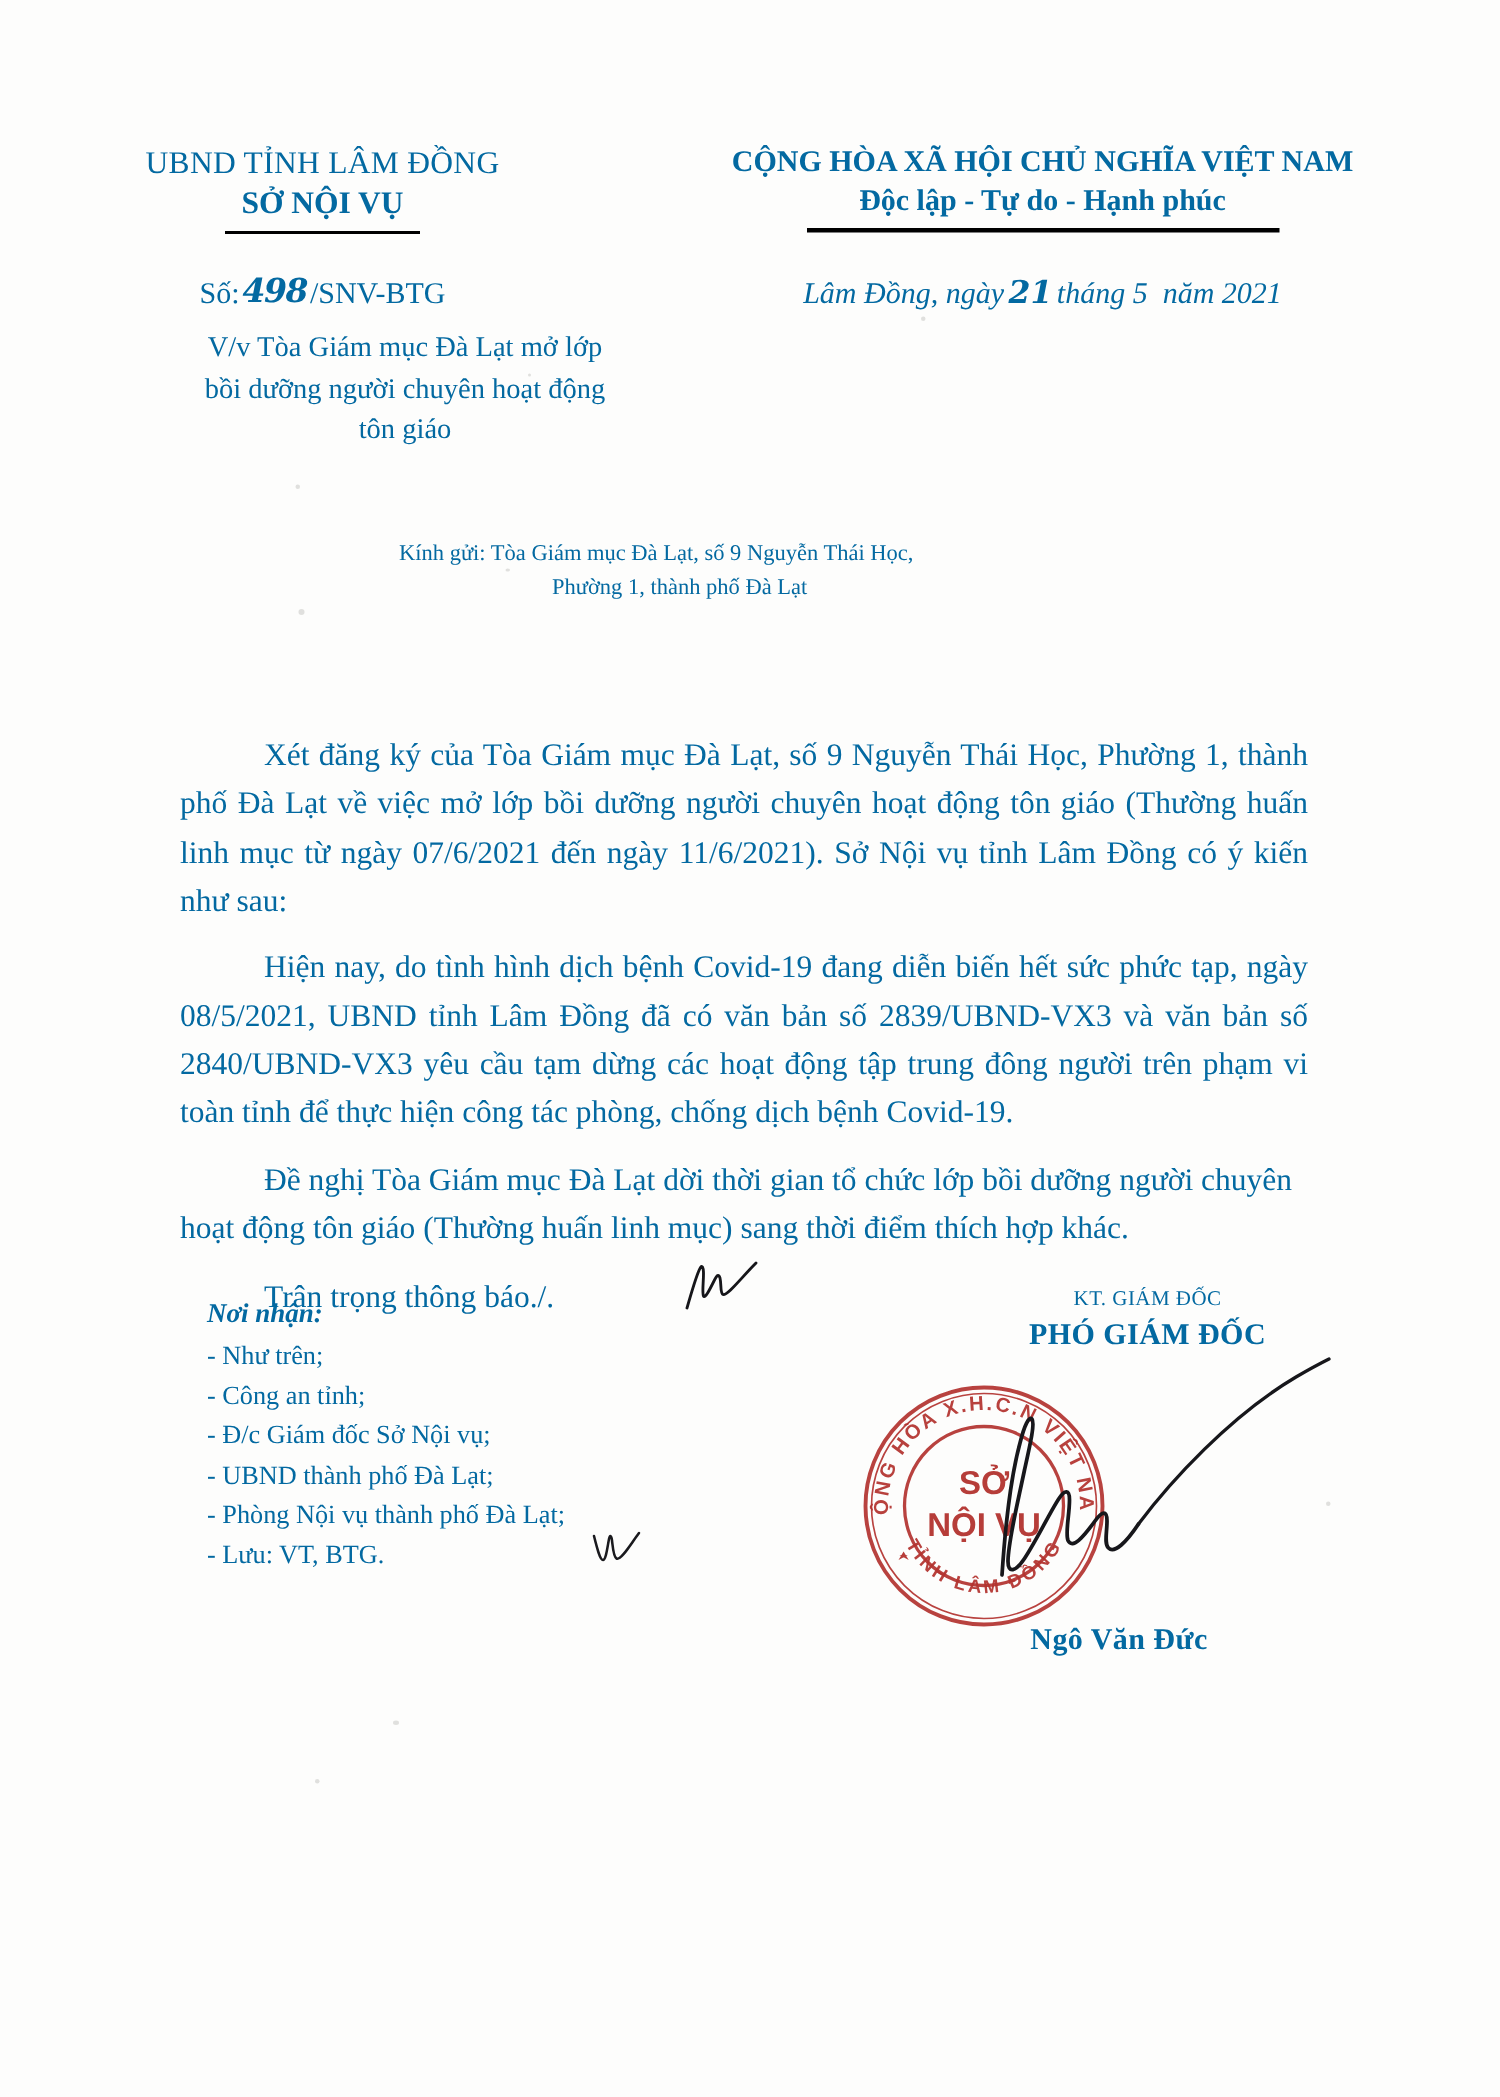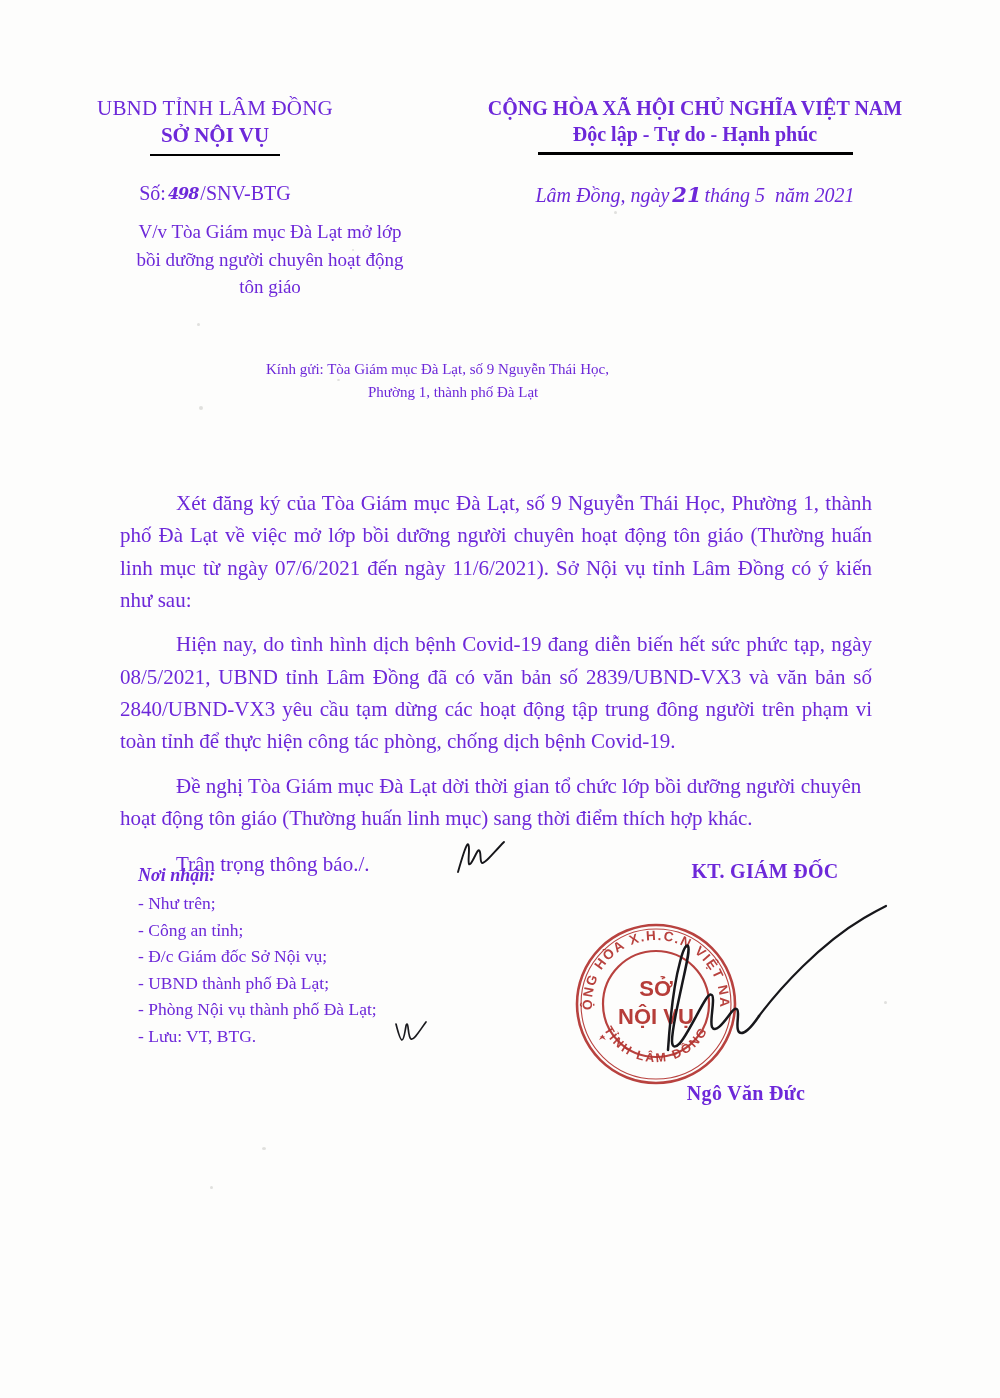--- a/index.html
+++ b/index.html
@@ -8,21 +8,21 @@
     padding: 0;
     background: #ffffff;
   }
   .page {
     position: relative;
     width: 1000px;
     height: 1398px;
     margin: 0 auto;
     background: #fdfdfc;
     font-family: "Liberation Serif", "DejaVu Serif", serif;
-    color: #6d28d9;
+    color: #0369a1;
     overflow: hidden;
   }
 
   
   .speck {
     position: absolute;
     background: #c9c9c4;
     border-radius: 50%;
     opacity: .55;
   }
@@ -91,21 +91,21 @@
   .numbox {
     width: 430px;
     text-align: center;
     font-size: 20px;
     white-space: nowrap;
   }
   .handnum {
     font-family: "DejaVu Serif", serif;
     font-style: italic;
     font-weight: bold;
-    font-size: 16px;
+    font-size: 22px;
     letter-spacing: -1px;
     padding: 0 2px;
     position: relative;
     top: -1px;
   }
   .datebox {
     width: 530px;
     text-align: center;
     font-size: 20px;
     font-style: italic;
@@ -205,22 +205,22 @@
 
   
   .signblock {
     position: absolute;
     top: 858px;
     left: 590px;
     width: 350px;
     text-align: center;
   }
   .sign-role1 {
-    font-size: 20px;
-    font-weight: bold;
+    font-size: 14px;
+    font-weight: normal;
     line-height: 1.34;
     letter-spacing: .3px;
   }
   .sign-role2 {
     font-size: 20px;
     font-weight: bold;
     line-height: 1.34;
     letter-spacing: .3px;
   }
   .sign-name {
@@ -329,20 +329,21 @@
       <span class="luu-flourish">
         <svg width="50" height="28" viewBox="0 0 50 28">
           <path d="M4 6 C6 14, 8 22, 10 22 C12 22, 13 13, 14 8 C14.6 5, 15.6 5.5, 16 9 C16.6 14, 17 20, 19 21 C22 22.5, 28 12, 34 4" fill="none" stroke="#1a1a1e" stroke-width="1.7" stroke-linecap="round"></path>
         </svg>
       </span>
     </div>
   </div>
 
   <div class="signblock">
     <div class="sign-role1">KT. GIÁM ĐỐC</div>
+    <div class="sign-role2">PHÓ GIÁM ĐỐC</div>
   </div>
 
   <div class="seal">
     <svg width="168" height="168" viewBox="0 0 168 168" aria-hidden="true">
       <defs>
         <path id="arcTop" d="M 20 84 A 64 64 0 0 1 148 84"></path>
         <path id="arcBottom" d="M 26 84 A 58 58 0 0 0 142 84"></path>
       </defs>
       <g stroke="#b3332f" fill="none" opacity="0.92">
         <circle cx="84" cy="84" r="79" stroke-width="2.6"></circle>

